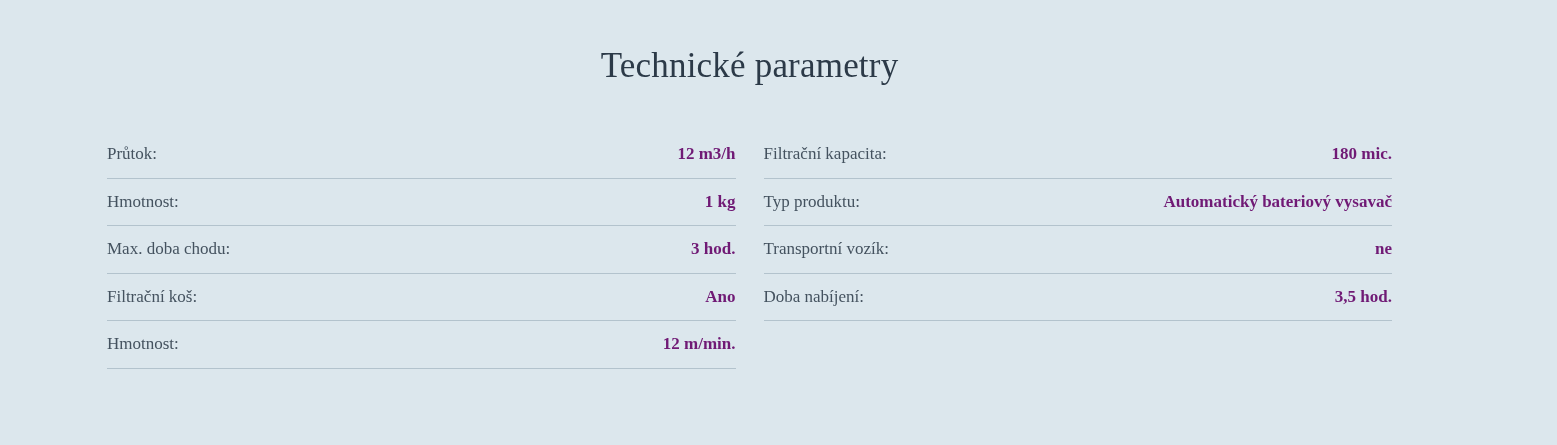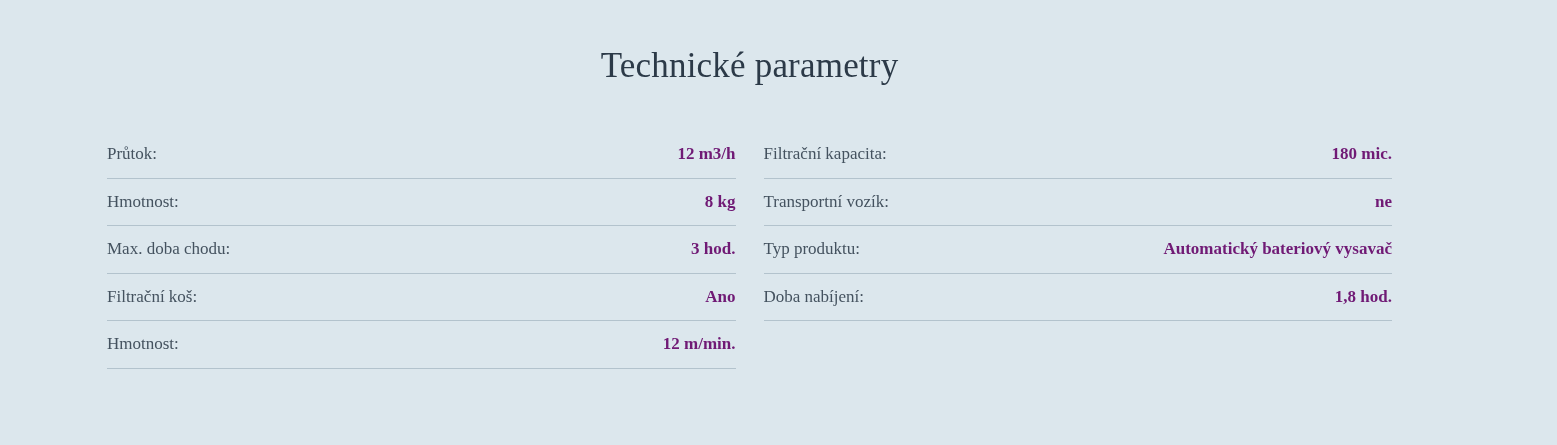--- a/index.html
+++ b/index.html
@@ -72,21 +72,21 @@
 
   <div class="columns">
 
     <div class="col">
       <div class="row">
         <span class="label">Průtok:</span>
         <span class="value">12 m3/h</span>
       </div>
       <div class="row">
         <span class="label">Hmotnost:</span>
-        <span class="value">8 kg</span>
+        <span class="value">1 kg</span>
       </div>
       <div class="row">
         <span class="label">Max. doba chodu:</span>
         <span class="value">3 hod.</span>
       </div>
       <div class="row">
         <span class="label">Filtrační koš:</span>
         <span class="value">Ano</span>
       </div>
       <div class="row">
@@ -94,27 +94,27 @@
         <span class="value">12 m/min.</span>
       </div>
     </div>
 
     <div class="col">
       <div class="row">
         <span class="label">Filtrační kapacita:</span>
         <span class="value">180 mic.</span>
       </div>
       <div class="row">
+        <span class="label">Typ produktu:</span>
+        <span class="value">Automatický bateriový vysavač</span>
+      </div>
+      <div class="row">
         <span class="label">Transportní vozík:</span>
         <span class="value">ne</span>
       </div>
       <div class="row">
-        <span class="label">Typ produktu:</span>
-        <span class="value">Automatický bateriový vysavač</span>
-      </div>
-      <div class="row">
         <span class="label">Doba nabíjení:</span>
-        <span class="value">1,8 hod.</span>
+        <span class="value">3,5 hod.</span>
       </div>
     </div>
 
   </div>
 </div>
 
 </body></html>

